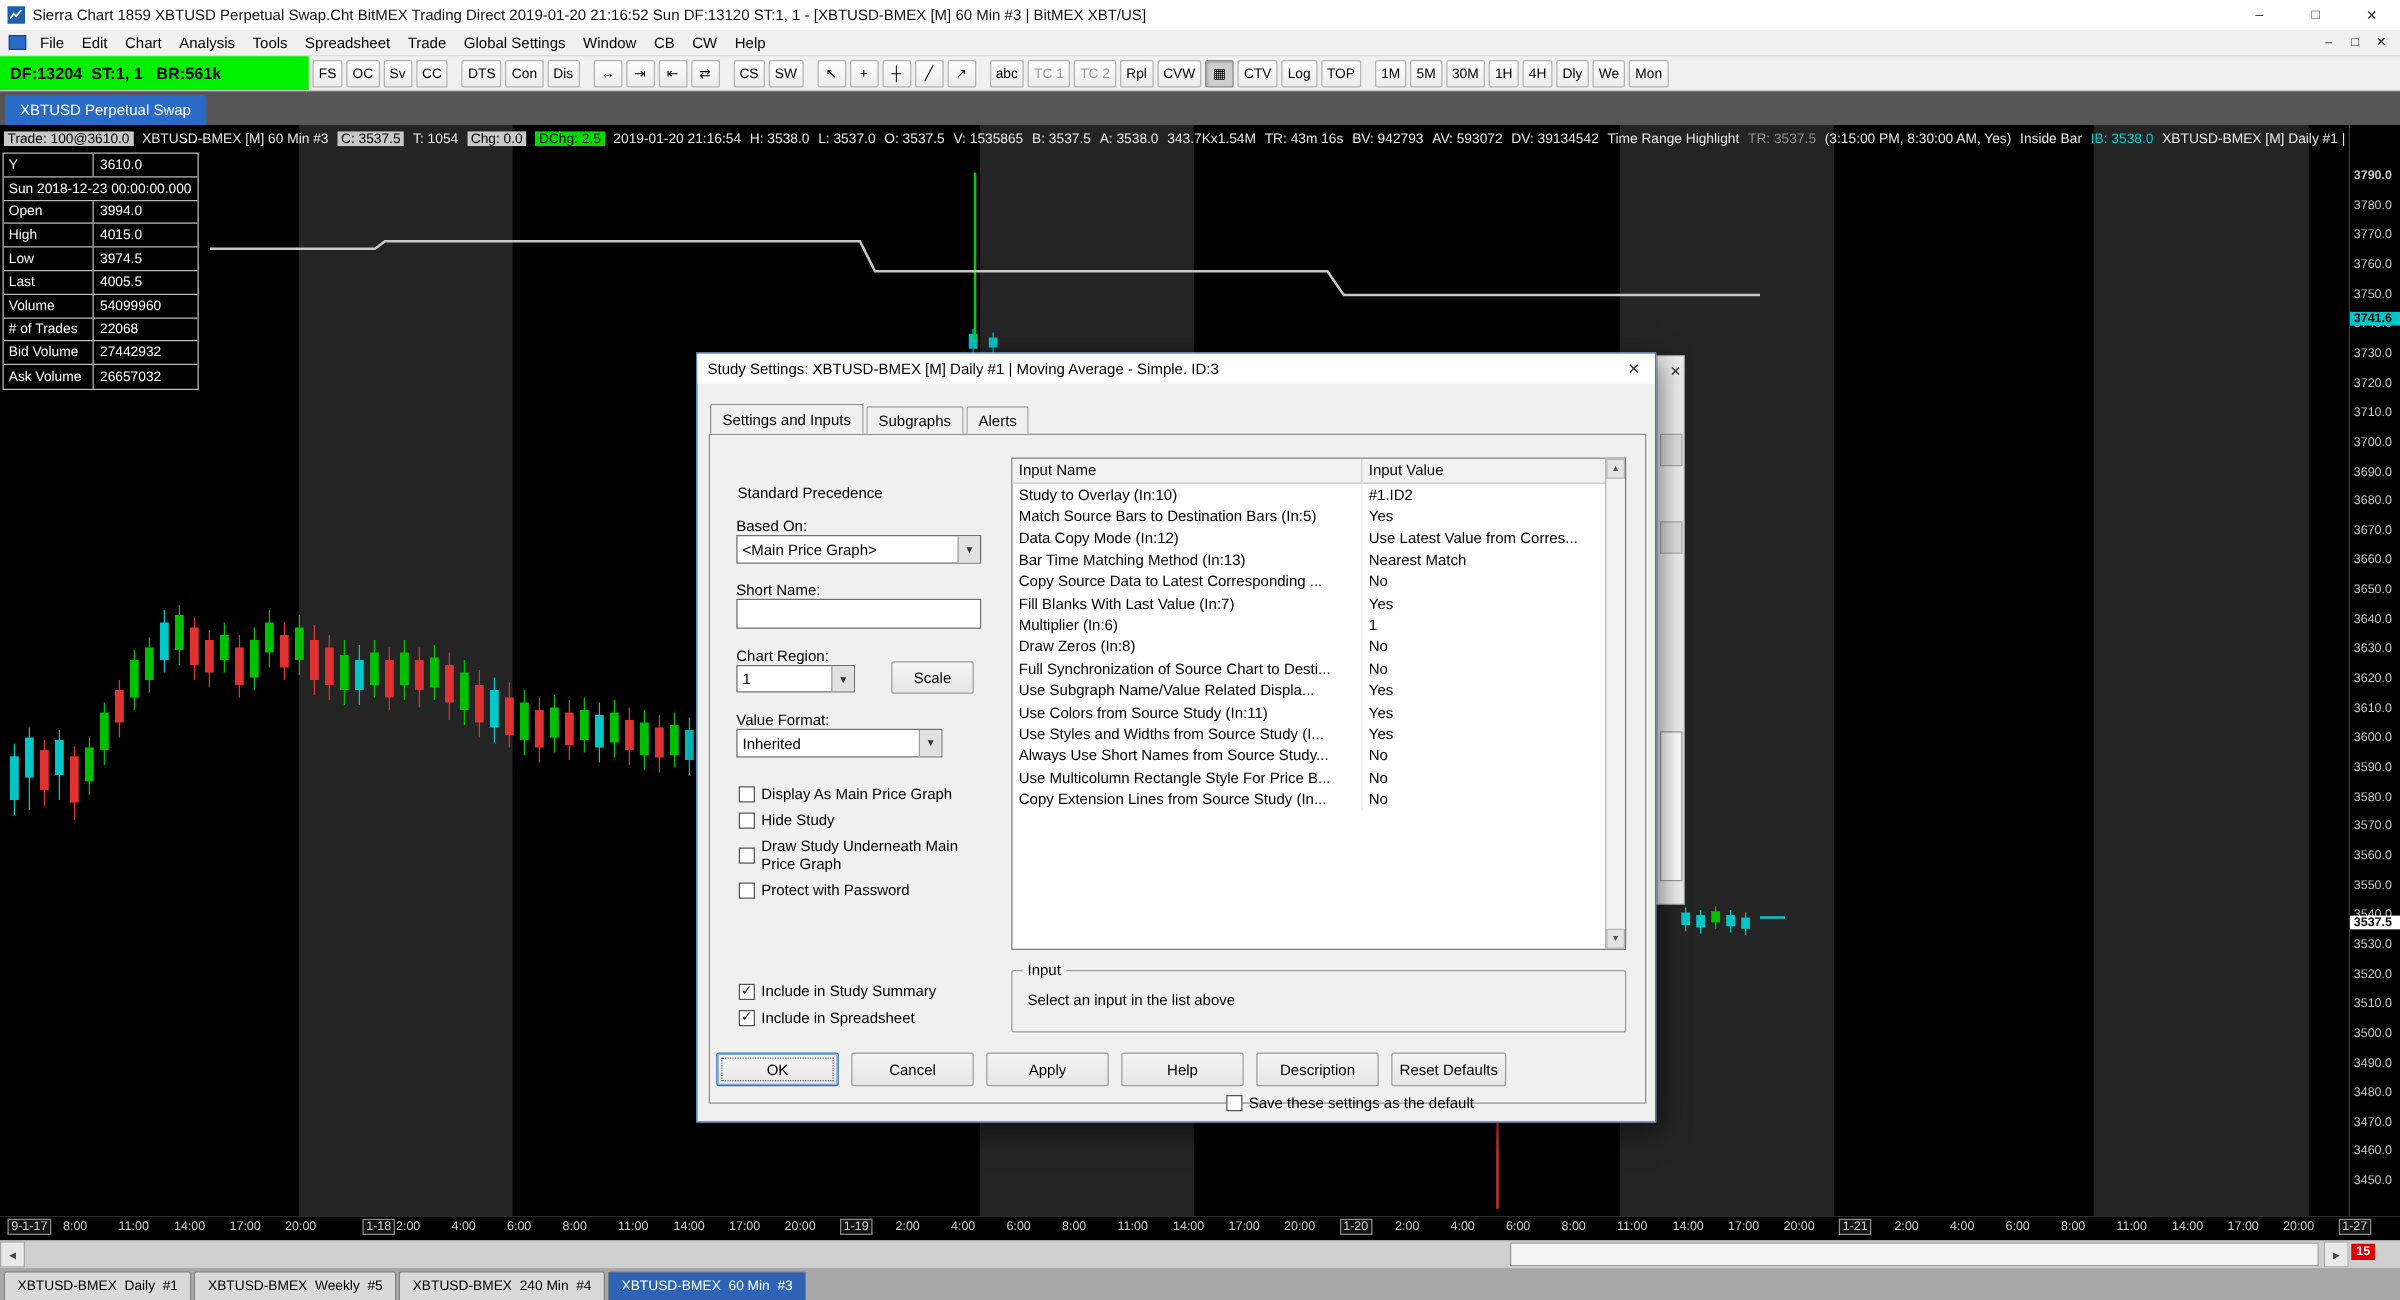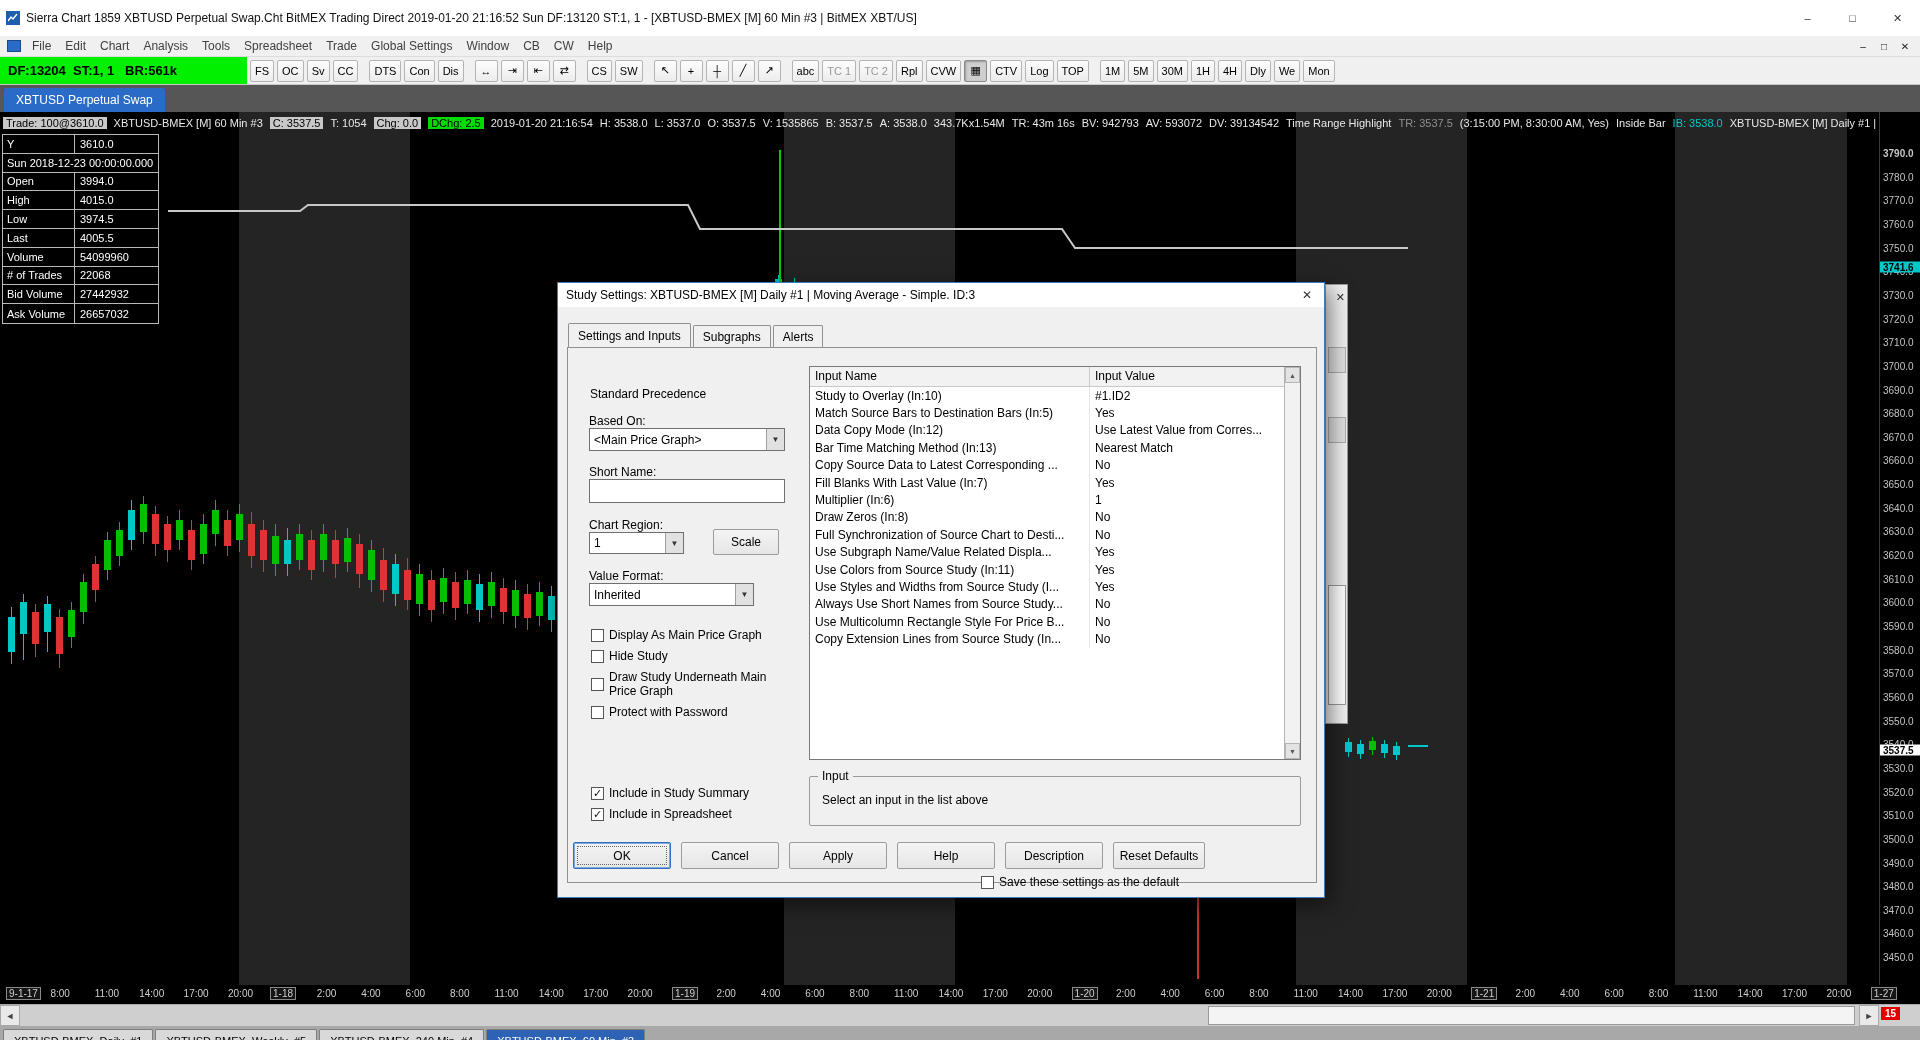--- a/index.html
+++ b/index.html
@@ -1,27 +1,27 @@
 <!DOCTYPE html>
 <html><head>
 <meta charset="utf-8">
 <style>
 *{box-sizing:border-box;margin:0;padding:0}
 html,body{width:1920px;height:1040px}
 body{font-family:"Liberation Sans","DejaVu Sans",sans-serif;background:#f0f0f0;position:relative;overflow:hidden;font-size:12px;color:#000}
 
-.titlebar{height:36px;background:#fff;display:flex;align-items:center;padding-left:6px;gap:6px}
+.titlebar{height:24px;background:#fff;display:flex;align-items:center;padding-left:6px;gap:6px}
 .app-icon{width:14px;height:14px;background:#1d5fae;display:flex;align-items:center;justify-content:center}
 .titlebar .title{font-size:12px;color:#111;white-space:nowrap;overflow:hidden;flex:1}
 .cap-btns{display:flex;height:100%}
 .cap-btn{width:45px;display:flex;align-items:center;justify-content:center;font-size:11px;color:#333}
 
 .menubar{height:20px;display:flex;align-items:center;background:#f0f0f0;padding-left:3px}
 .menu-icon{width:14px;height:12px;background:#2a6bc8;margin:0 4px;border:1px solid #174a86}
-.menu-item{padding:2px 7px;font-size:12px;color:#404040}
+.menu-item{padding:2px 7px;font-size:12px;color:#000000}
 .menu-right{margin-left:auto;display:flex;gap:3px;padding-right:6px}
 .mr-btn{width:18px;text-align:center;font-size:10px;color:#222}
 
 .toolbar{height:29px;background:#f0f0f0;display:flex;align-items:center;gap:3px;border-top:1px solid #dcdcdc;border-bottom:1px solid #c9c9c9}
 .df-box{width:247px;height:100%;background:#00f000;color:#000;font-weight:bold;font-size:13px;display:flex;align-items:center;padding-left:8px;white-space:pre;flex:none}
 .tb-btn{height:22px;min-width:23px;padding:0 4px;border:1px solid #b4b4b4;background:linear-gradient(#fdfdfd,#ececec);font-size:11px;color:#000;display:flex;align-items:center;justify-content:center;border-radius:2px;white-space:nowrap}
 .tb-btn.pressed{background:#cfcfcf;border-color:#8a8a8a;box-shadow:inset 1px 1px 2px rgba(0,0,0,.25)}
 .tb-btn.dim{color:#9a9a9a}
 .tb-gap{width:5px}
 
@@ -414,21 +414,21 @@
     </div>
 </div>
 
 <div class="time-axis" id="time-axis">
     <div class="time-label day" style="left: 6px;">9-1-17</div>
     <div class="time-label" style="left: 50.4px;">8:00</div>
     <div class="time-label" style="left: 94.8px;">11:00</div>
     <div class="time-label" style="left: 139.2px;">14:00</div>
     <div class="time-label" style="left: 183.6px;">17:00</div>
     <div class="time-label" style="left: 228px;">20:00</div>
-    <div class="time-label day" style="left: 270px;">1-18</div>
+    <div class="time-label day" style="left: 290px;">1-18</div>
     <div class="time-label" style="left: 316.8px;">2:00</div>
     <div class="time-label" style="left: 361.2px;">4:00</div>
     <div class="time-label" style="left: 405.6px;">6:00</div>
     <div class="time-label" style="left: 450px;">8:00</div>
     <div class="time-label" style="left: 494.4px;">11:00</div>
     <div class="time-label" style="left: 538.8px;">14:00</div>
     <div class="time-label" style="left: 583.2px;">17:00</div>
     <div class="time-label" style="left: 627.6px;">20:00</div>
     <div class="time-label day" style="left: 672px;">1-19</div>
     <div class="time-label" style="left: 716.4px;">2:00</div>

